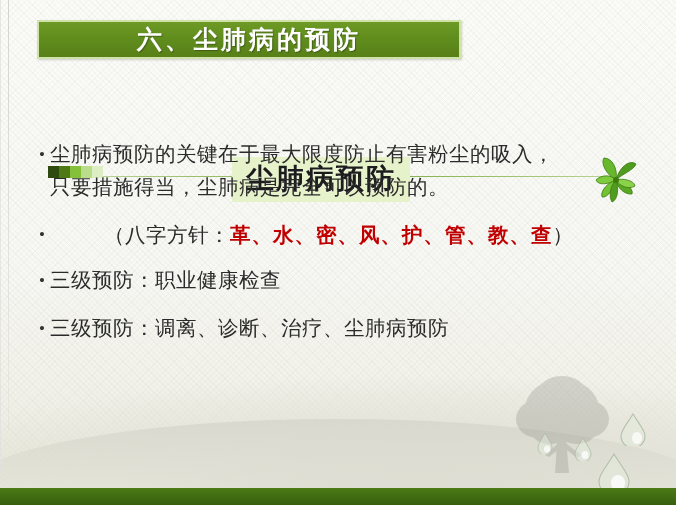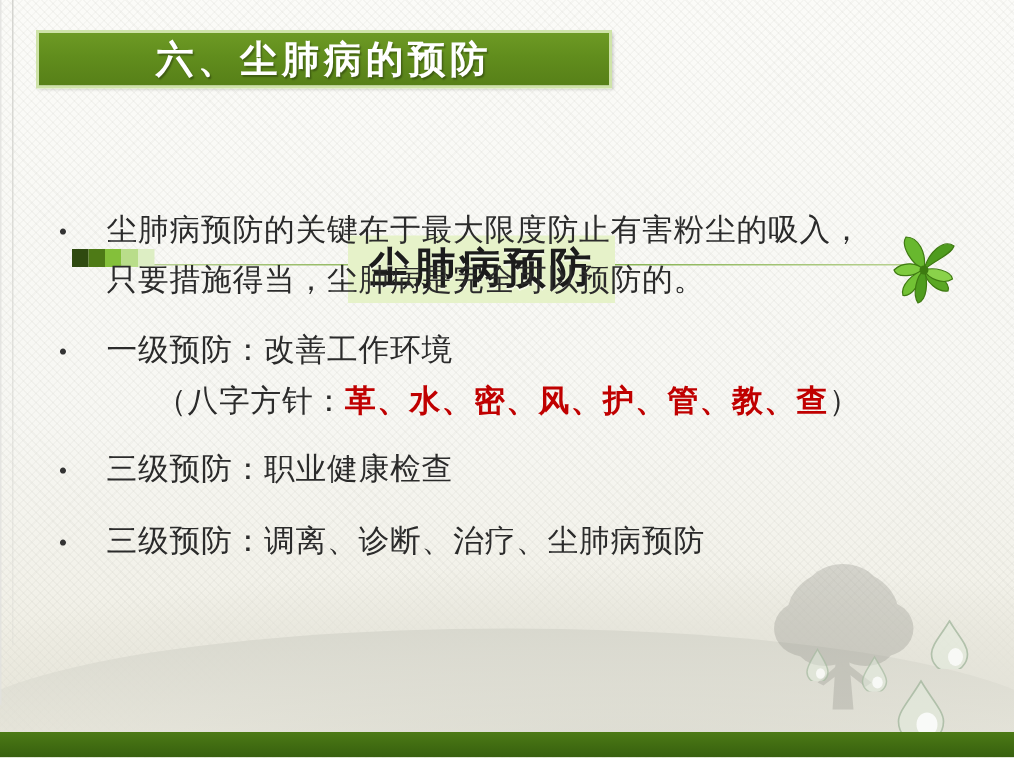--- a/index.html
+++ b/index.html
@@ -42,21 +42,21 @@
     background:rgba(225,225,222,.8);
   }
   
   .tree{position:absolute;left:505px;bottom:26px;width:115px;height:110px;opacity:.30;}
   .tree svg{display:block;width:100%;height:100%;}
   
   .drop{position:absolute;}
   .drop svg{display:block;}
   
   .titlebox{
-    position:absolute;left:24px;top:20px;width:384px;height:39px;
+    position:absolute;left:37px;top:20px;width:424px;height:39px;
     background:linear-gradient(180deg,#6d9a24 0%,#618d1d 45%,#578018 100%);
     border:2px solid #cfe3a9;
     box-sizing:border-box;
     box-shadow:1px 1px 2px rgba(0,0,0,.18);
     display:flex;align-items:center;justify-content:center;
   }
   .titlebox .t{
     color:#ffffff;font-size:25px;letter-spacing:3px;font-weight:bold;
     text-shadow:1px 1px 1px rgba(0,0,0,.30);
     font-family:"Liberation Serif","DejaVu Serif",serif;
@@ -90,21 +90,21 @@
   }
   .btext{
     flex:1;color:#2b2b2b;font-size:20.5px;line-height:33px;letter-spacing:.5px;
     font-family:"Liberation Serif","DejaVu Serif",serif;
   }
   .b1{margin-bottom:14px;}
   .b2{margin-bottom:12px;}
   .b3{margin-bottom:14px;}
   .indent{display:block;padding-left:54px;margin-top:1px;}
   .red{color:#c00000;font-weight:bold;letter-spacing:1px;}
-  .line2{display:block;margin-left:21px;}
+  .line2{display:block;}
 </style>
 </head>
 <body>
 
 <div class="slide">
 
   <div class="hill"></div>
   <div class="hill2"></div>
   <div class="leftline2"></div>
   <div class="leftline"></div>
@@ -189,21 +189,20 @@
       <div class="dot">•</div>
       <div class="btext">
         <span class="line2">尘肺病预防的关键在于最大限度防止有害粉尘的吸入，</span>
         <span class="line2">只要措施得当，尘肺病是完全可以预防的。</span>
       </div>
     </div>
 
     <div class="bullet b2">
       <div class="dot">•</div>
       <div class="btext">
-        <span class="line2">一级预防：改善工作环境</span>
         <span class="indent"><span>（八字方针：</span><span class="red">革、水、密、风、护、管、教、查</span><span>）</span></span>
       </div>
     </div>
 
     <div class="bullet b3">
       <div class="dot">•</div>
       <div class="btext">
         <span class="line2">三级预防：职业健康检查</span>
       </div>
     </div>

